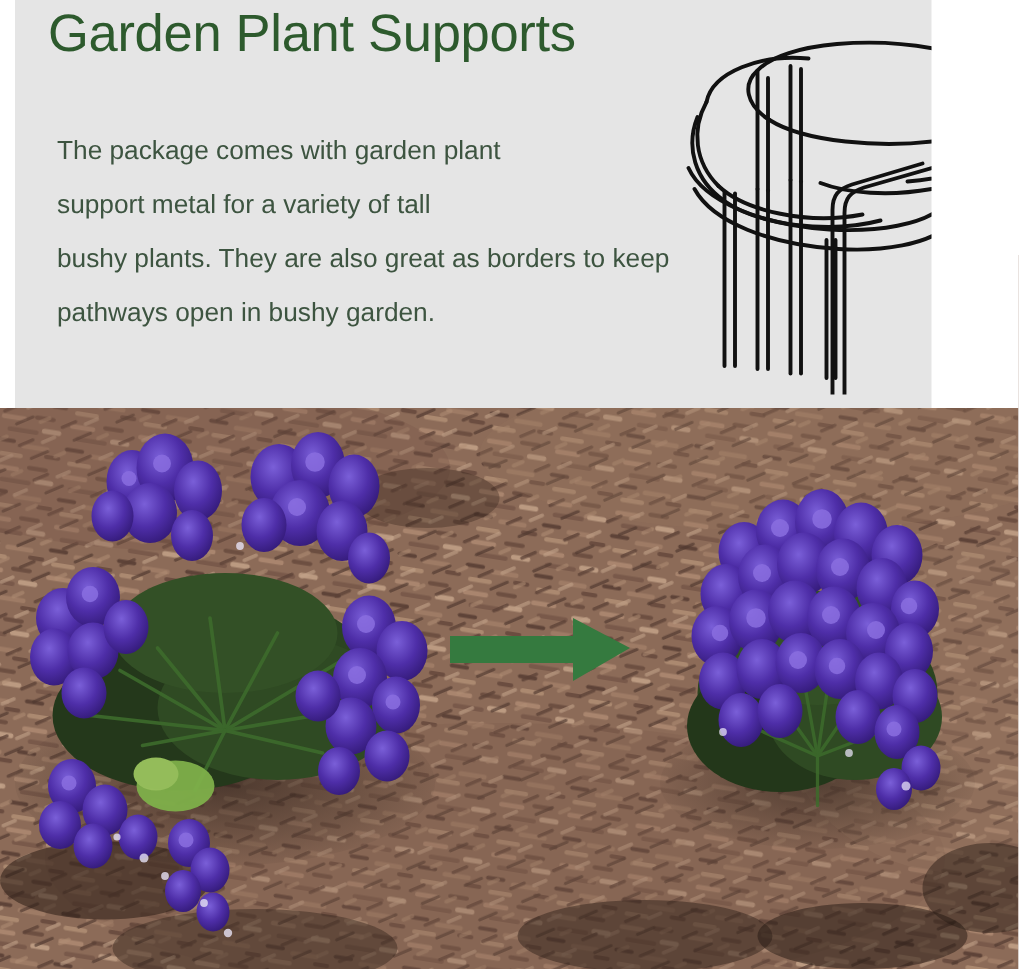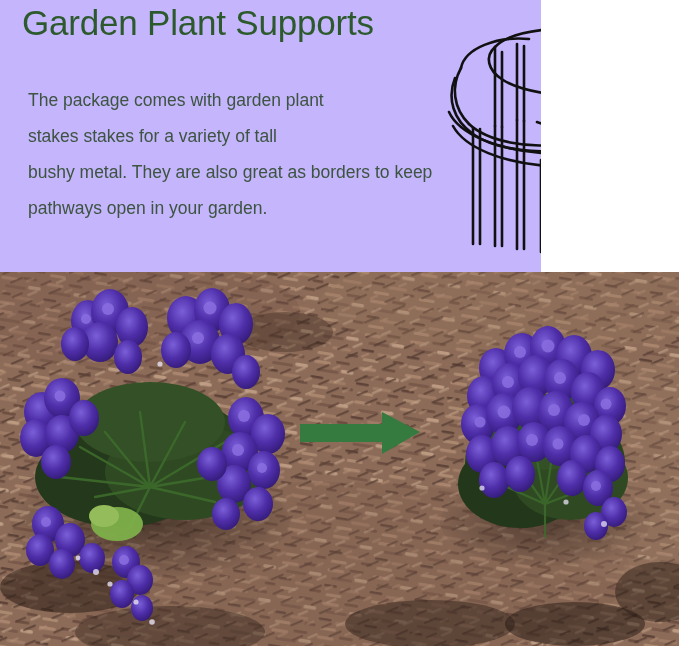--- a/index.html
+++ b/index.html
@@ -15,24 +15,24 @@
     position: relative;
     width: 679px;
     height: 646px;
     overflow: hidden;
     background: #ffffff;
   }
 
   
   .info-panel {
     position: absolute;
-    left: 0; top: 0;
-    width: 541px;
+    left: 10px; top: 0;
+    width: 611px;
     height: 272px;
-    background: #c4b5fd;
+    background: #e5e5e5;
     overflow: hidden;
   }
   .page-title {
     position: absolute;
     left: 22px;
     top: 2px;
     font-size: 35px;
     line-height: 42px;
     letter-spacing: -0.2px;
     color: #2d5a2d;
@@ -86,23 +86,23 @@
 <body>
 
 <div id="page">
 
   <div class="info-panel">
 
     <div class="page-title">Garden Plant Supports</div>
 
     <div class="desc-block">
       <div class="desc-line">The package comes with garden plant</div>
-      <div class="desc-line">stakes stakes for a variety of tall</div>
-      <div class="desc-line">bushy metal. They are also great as borders to keep</div>
-      <div class="desc-line">pathways open in your garden.</div>
+      <div class="desc-line">support metal for a variety of tall</div>
+      <div class="desc-line">bushy plants. They are also great as borders to keep</div>
+      <div class="desc-line">pathways open in bushy garden.</div>
     </div>
 
     <div class="wire-illustration">
       <svg viewBox="0 0 254 255" xmlns="http://www.w3.org/2000/svg">
         <g fill="none" stroke="#111111" stroke-width="2.6" stroke-linecap="round" stroke-linejoin="round">
 
           <path d="M 70 39
                    C 88 20, 150 15, 200 27
                    C 240 37, 252 58, 246 76
                    C 240 96, 208 110, 170 113"></path>

